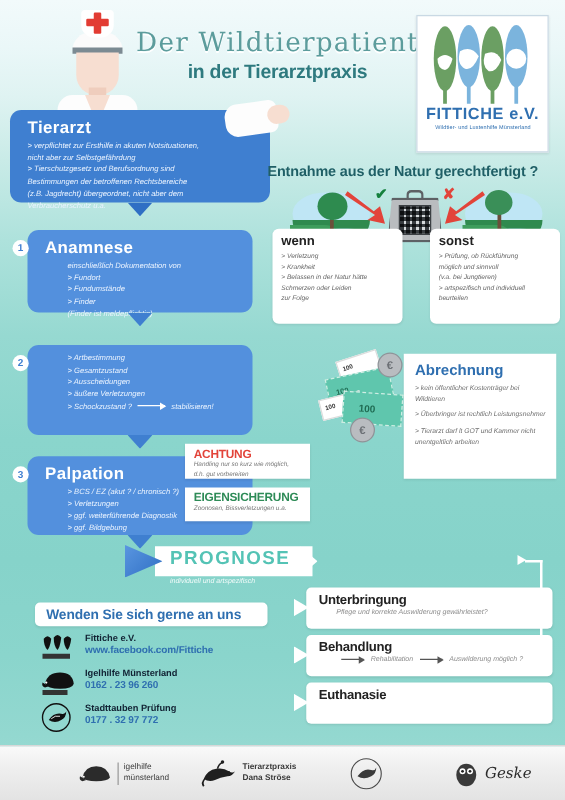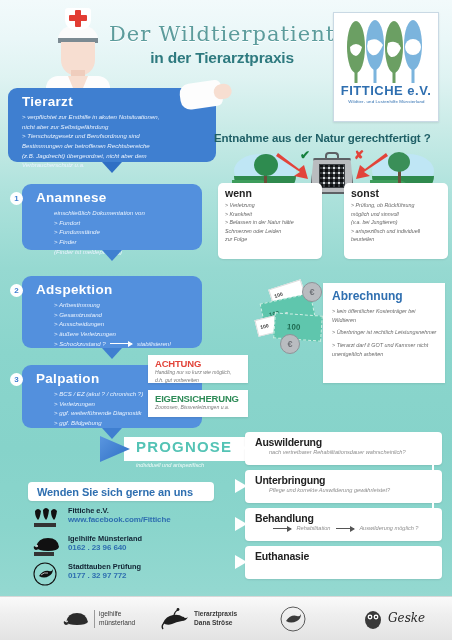--- a/index.html
+++ b/index.html
@@ -318,21 +318,20 @@
       <div class="ln">&gt; Fundort</div>
       <div class="ln">&gt; Fundumstände</div>
       <div class="ln">&gt; Finder</div>
       <div class="ln">(Finder ist meldepflichtig)</div>
     </div>
   </div>
   <div class="connector light" style="left:102px; top:250px;"></div>
 
   <div class="blue-box step" id="box-adspektion">
     <div class="step-num" style="left:-12px; top:8px;">2</div>
-    <div class="bb-title">Adspektion</div>
     <div class="bb-body" style="padding-left:18px;">
       <div class="ln">&gt; Artbestimmung</div>
       <div class="ln">&gt; Gesamtzustand</div>
       <div class="ln">&gt; Ausscheidungen</div>
       <div class="ln">&gt; äußere Verletzungen</div>
       <div class="ln">
         <span>&gt; Schockzustand ?</span>
         <span class="arrow-inline"></span>
         <span>stabilisieren!</span>
       </div>
@@ -455,25 +454,20 @@
   </div>
 
   <div id="prognose">
     <div class="prog-banner"></div>
     <div class="prog-tip"></div>
     <div class="prog-wedge"></div>
     <div class="prog-text">PROGNOSE</div>
     <div class="prog-sub">individuell und artspezifisch</div>
   </div>
 
-  <div class="outcome" id="out-1">
-    <div class="out-tab"></div>
-    <div class="out-h">Auswilderung</div>
-    <div class="out-b">nach vertretbarer Rehabilitationsdauer wahrscheinlich?</div>
-  </div>
 
   <div class="outcome" id="out-2">
     <div class="out-tab"></div>
     <div class="out-h">Unterbringung</div>
     <div class="out-b">Pflege und korrekte Auswilderung gewährleistet?</div>
   </div>
 
   <div class="outcome" id="out-3">
     <div class="out-tab"></div>
     <div class="out-h">Behandlung</div>
@@ -510,21 +504,21 @@
     </div>
 
     <div class="contact-row" id="c-row-2">
       <svg class="c-logo" viewBox="0 0 30 24">
         <path d="M4 13 q2 -9 12 -9 q10 0 11 9 q-1 4 -11 4 q-10 0 -12 -4z" fill="#111"></path>
         <path d="M2 12 q-1 3 2 4 l3 -1z" fill="#111"></path>
         <circle cx="5" cy="12" r="0.9" fill="#fff"></circle>
         <rect x="2" y="18" width="20" height="4" fill="#333"></rect>
       </svg>
       <div class="c-name">Igelhilfe Münsterland</div>
-      <div class="c-val">0162 . 23 96 640</div>
+      <div class="c-val">0162 . 23 96 260</div>
     </div>
 
     <div class="contact-row" id="c-row-3">
       <svg class="c-logo" viewBox="0 0 30 24">
         <circle cx="13" cy="12" r="11" fill="none" stroke="#111" stroke-width="1.1"></circle>
         <path d="M7 14 q4 -6 10 -5 q3 1 4 -2 q0 5 -4 7 q-5 3 -10 0z" fill="#111"></path>
         <path d="M9 13 q3 -3 7 -2" stroke="#fff" stroke-width="0.7" fill="none"></path>
       </svg>
       <div class="c-name">Stadttauben Prüfung</div>
       <div class="c-val">0177 . 32 97 772</div>

